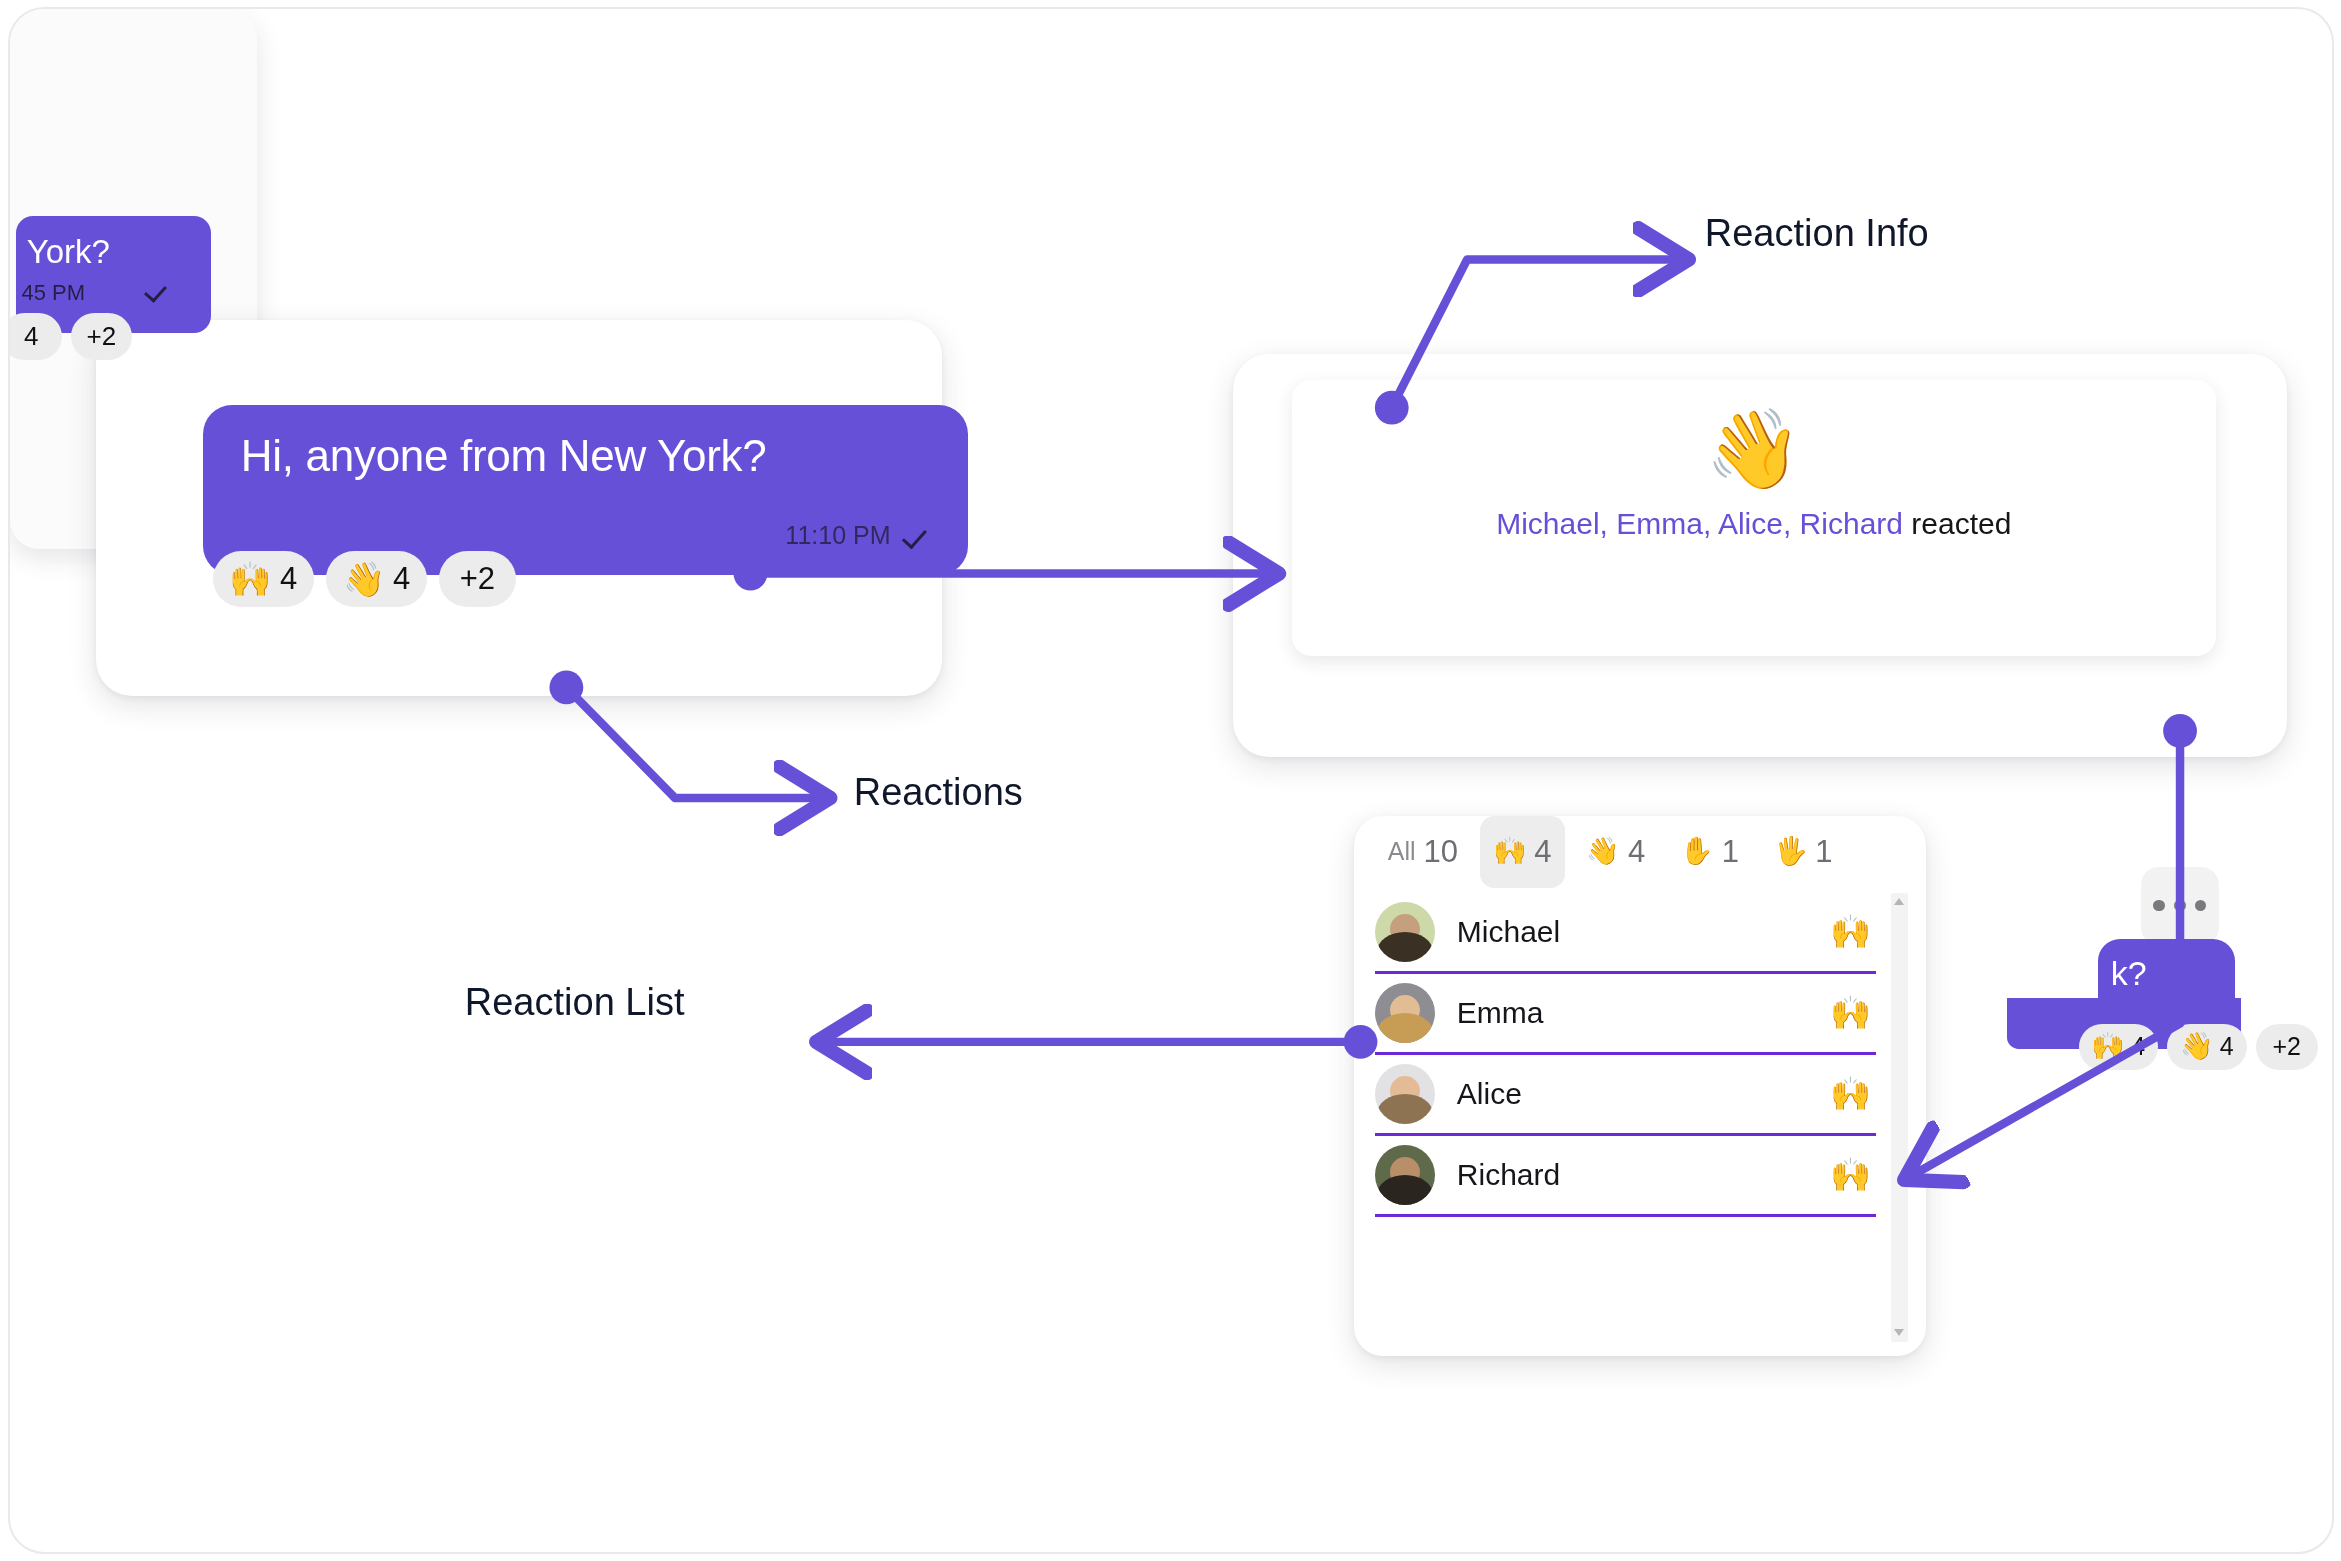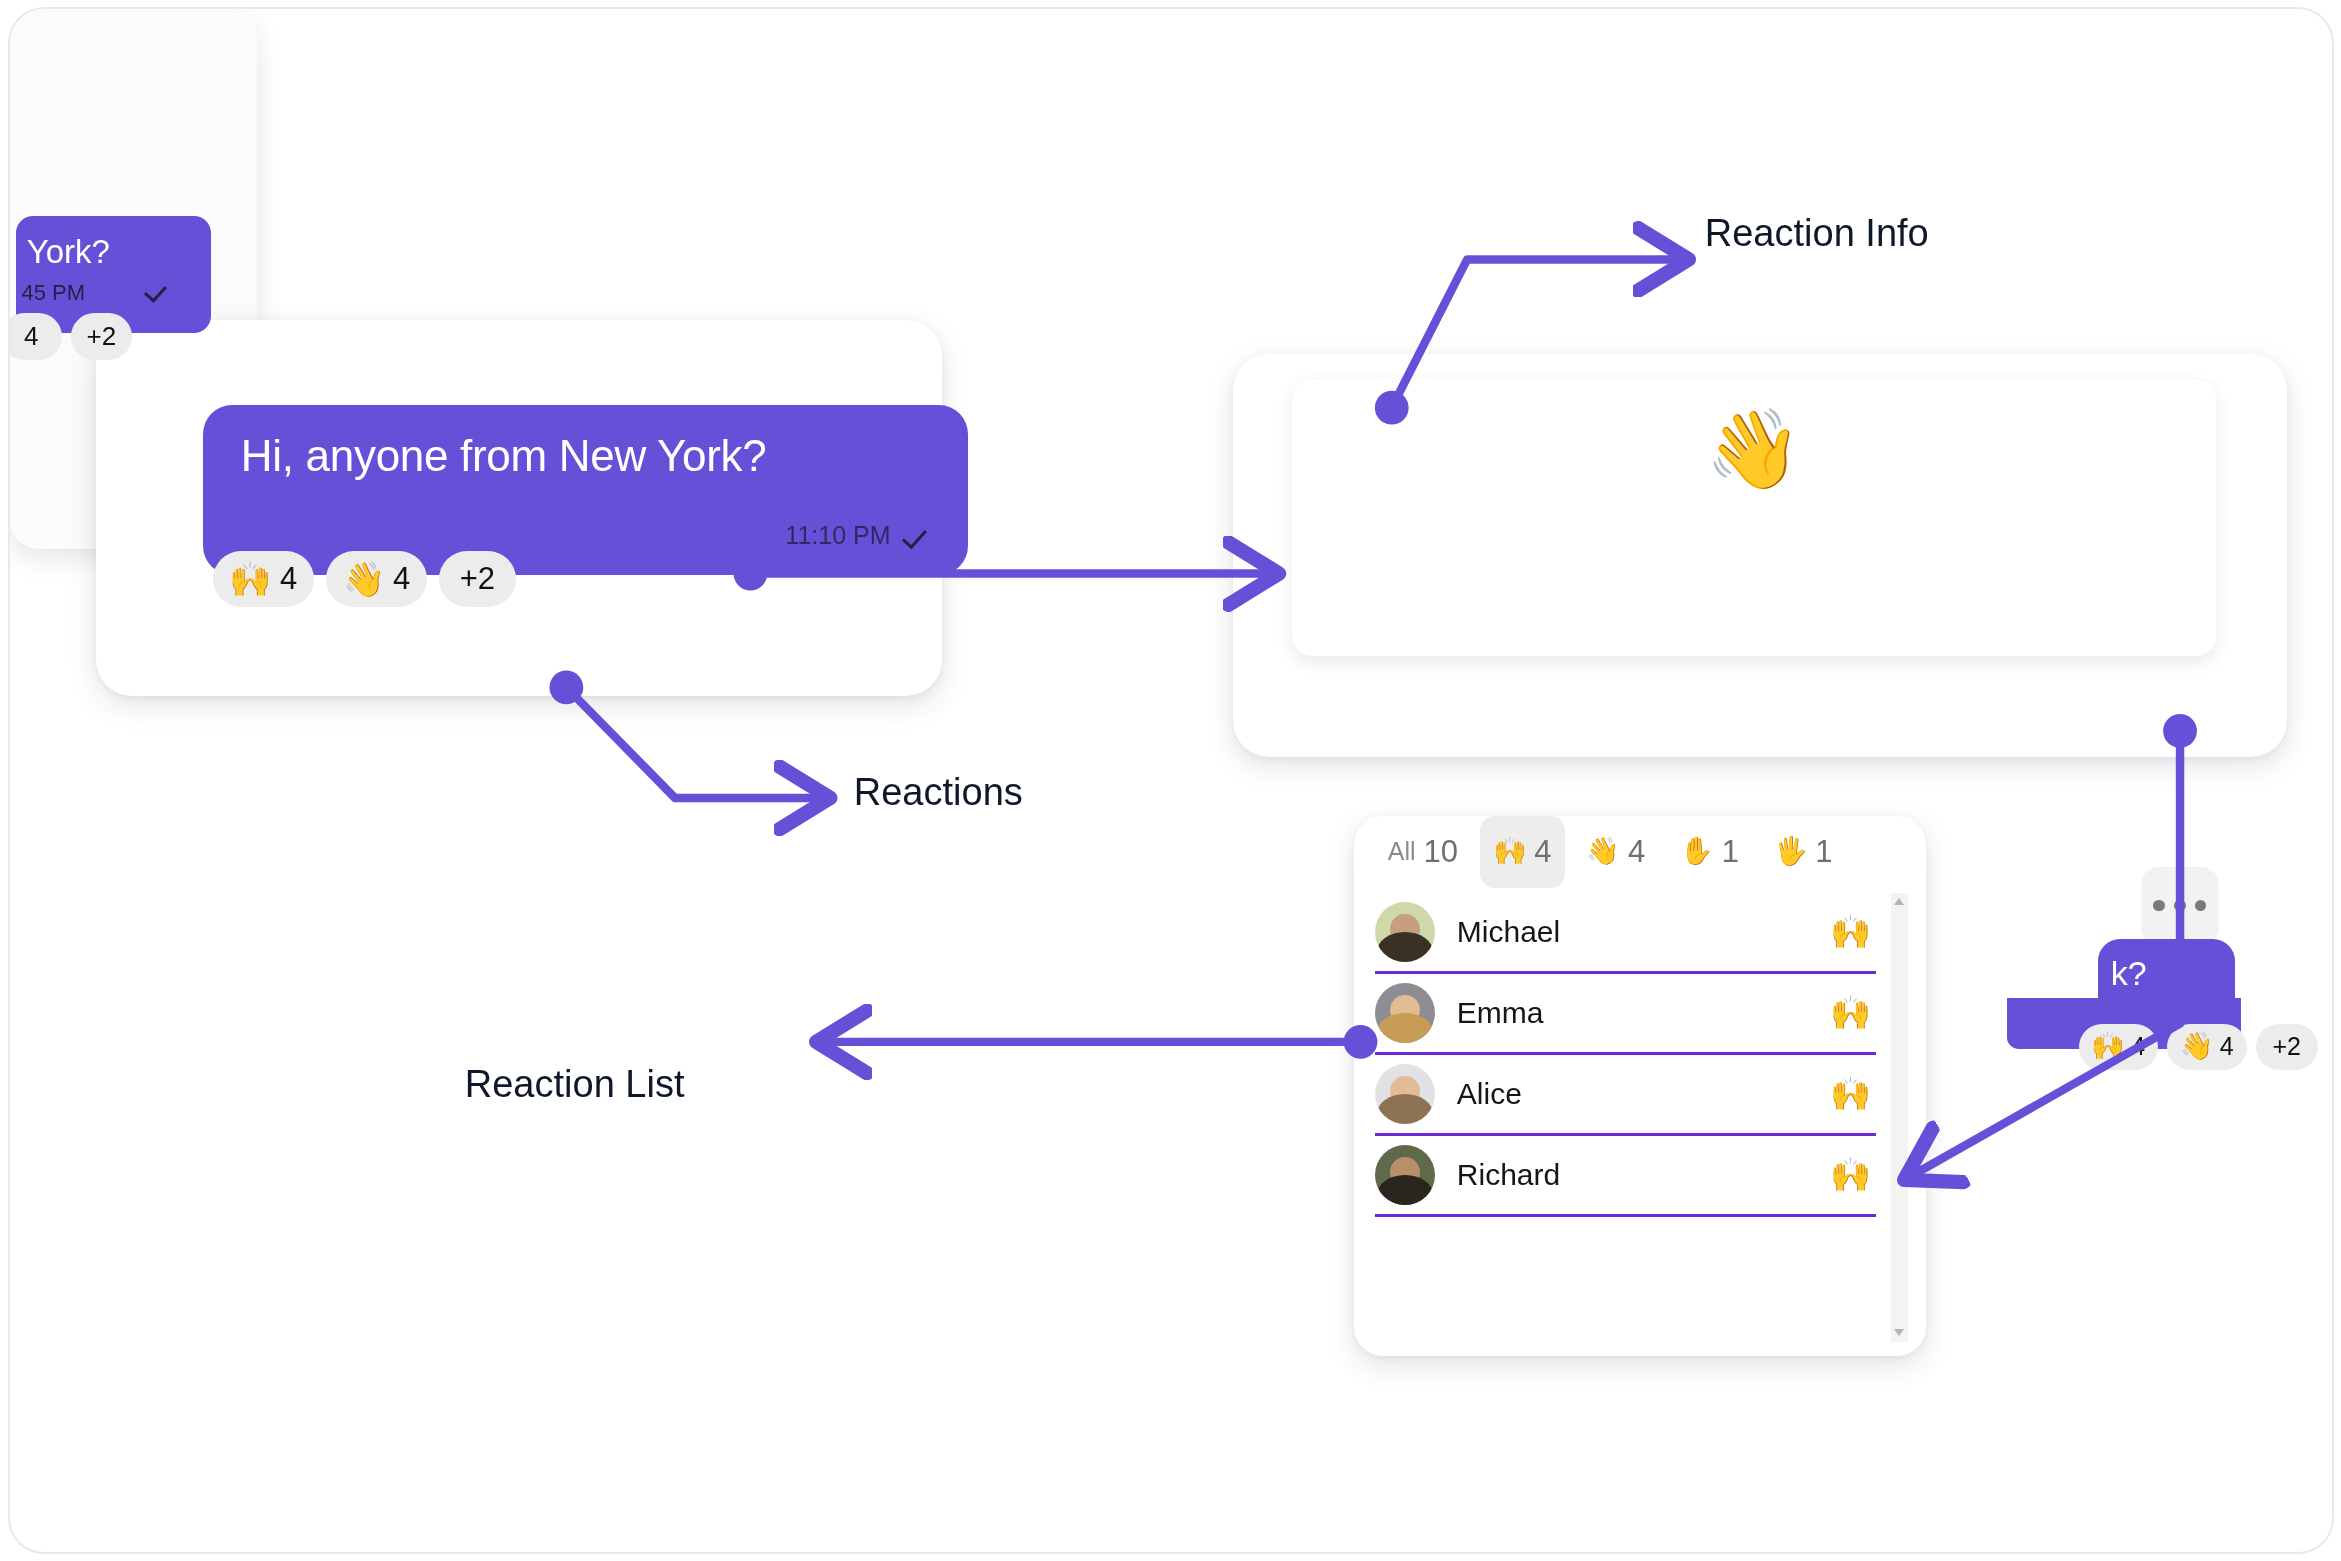--- a/index.html
+++ b/index.html
@@ -369,21 +369,21 @@
 
   
   .anno-label {
     position: absolute;
     font-size: 38px;
     color: #0f172a;
     white-space: nowrap;
   }
   #label-reaction-info { left: 1695px; top: 203px; }
   #label-reactions     { left: 844px; top: 762px; }
-  #label-reaction-list { left: 455px;  top: 1054px; }
+  #label-reaction-list { left: 455px;  top: 972px; }
 
   #connectors {
     position: absolute;
     left: 0; top: 0;
     width: 2342px; height: 1561px;
     pointer-events: none;
     z-index: 40;
   }
 </style>
 </head>
@@ -440,20 +440,23 @@
           <span class="emo">👋</span>
           <span class="cnt">4</span>
         </div>
         <div class="pill">
           <span class="cnt">+2</span>
         </div>
       </div>
 
       <div id="info-inner">
         <div id="info-emoji">👋</div>
+        <div id="info-text">
+          <span id="info-names">Michael, Emma, Alice, Richard</span><span id="info-reacted"> reacted</span>
+        </div>
       </div>
     </div>
 
     <div id="list-behind">
       <div id="lb-bubble">
         <span class="lb-text">York?</span>
         <span class="lb-time">45 PM</span>
         <span class="lb-tick"></span>
       </div>
       <div id="lb-pills">

